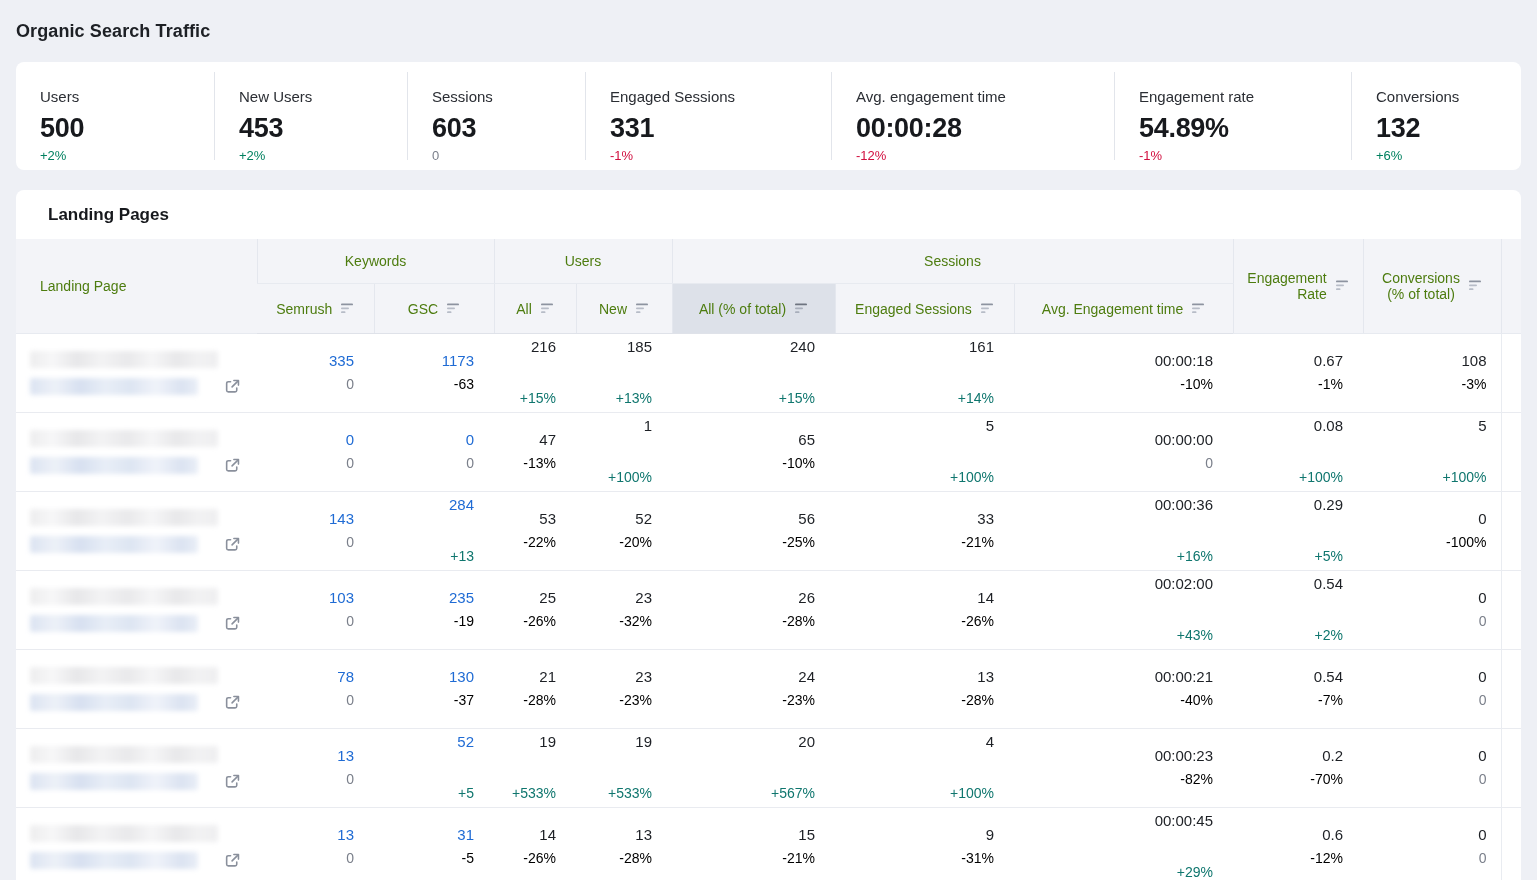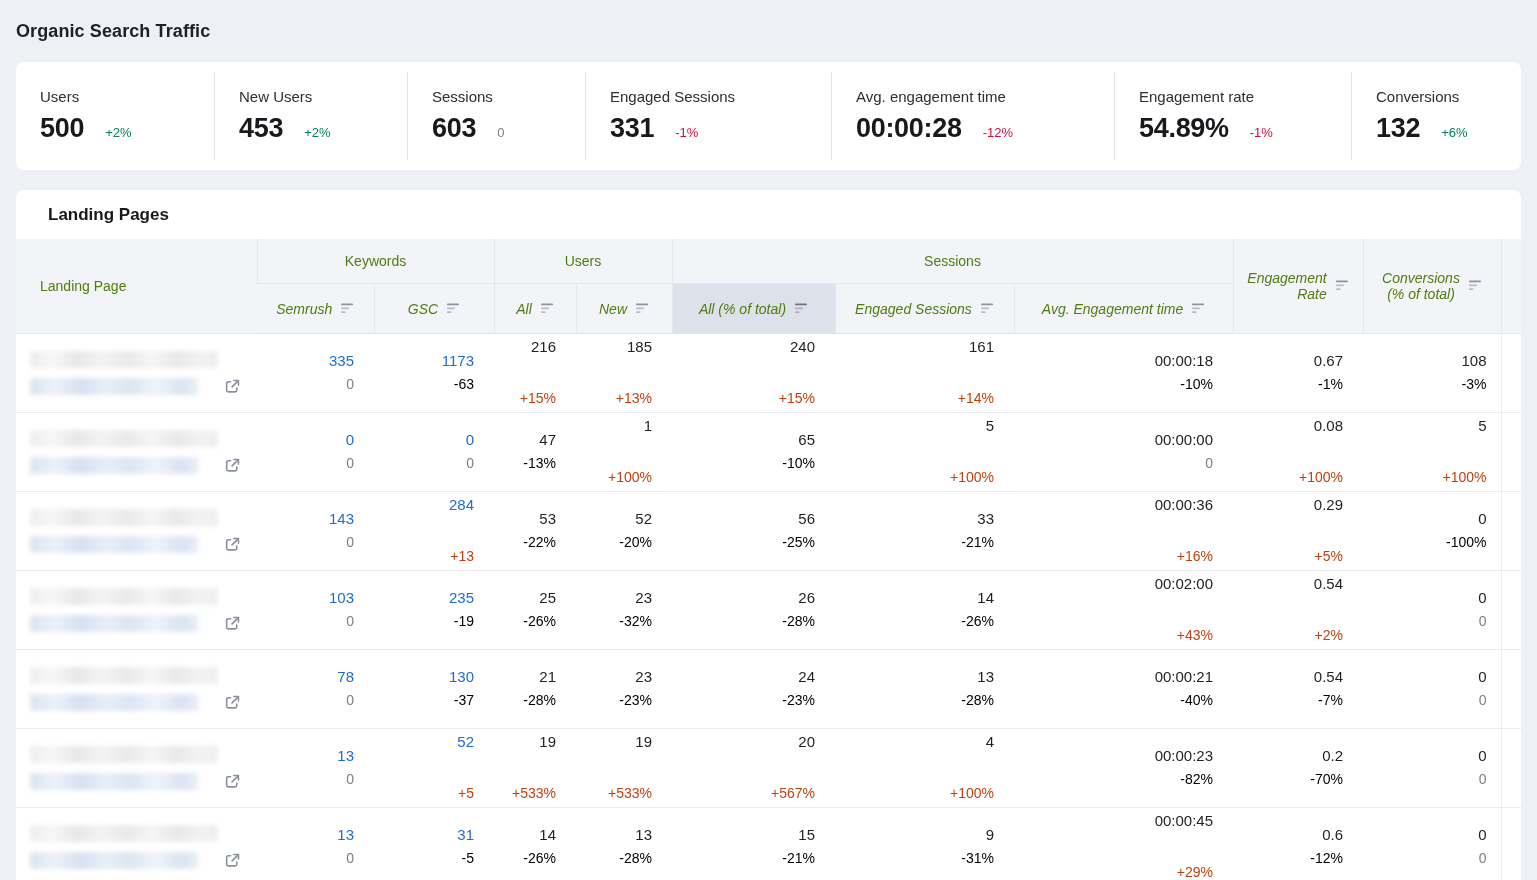--- a/index.html
+++ b/index.html
@@ -33,61 +33,61 @@
   .metric { padding: 16px 10px 0 24px; border-left: 1px solid #e2e5eb; }
   .metric:first-child { border-left: none; }
   .metric:nth-child(1) { width: 198px; }
   .metric:nth-child(2) { width: 193px; }
   .metric:nth-child(3) { width: 178px; }
   .metric:nth-child(4) { width: 246px; }
   .metric:nth-child(5) { width: 283px; }
   .metric:nth-child(6) { width: 237px; }
   .metric:nth-child(7) { width: 170px; }
   .m-label { font-size: 15px; color: #2b2e34; margin-bottom: 8px; white-space: nowrap; }
-  .m-row { display: flex; align-items: baseline; gap: 21px; }
+  .m-row { display: flex; align-items: baseline; gap: 4px; flex-direction: column; }
   .m-value { font-size: 27px; font-weight: 700; color: #17191d; letter-spacing: -.3px; white-space: nowrap; }
   .m-delta { font-size: 13px; font-weight: 400; }
   .trend-up { color: #00805f; }
   .trend-down { color: #d10e3e; }
   .trend-flat { color: #7a7f8a; }
 
   
   .table-card {
     margin: 20px 16px 0 16px; background: #ffffff;
     border-radius: 8px 8px 0 0; overflow: hidden;
   }
   .table-title { font-size: 17px; font-weight: 700; color: #17191d; padding: 15px 24px 14px 32px; }
 
   table { border-collapse: collapse; table-layout: fixed; width: 1505px; }
   thead th { background: #f3f4f8; font-weight: 400; font-size: 14px; color: #4d7c0f; }
   .group-row th { height: 44px; border-bottom: 1px solid #e7eaf0; }
   .sub-row th { height: 50px; border-bottom: 1px solid #dfe2e9; }
   thead th + th { border-left: 1px solid #e4e7ee; }
   th.lp-head { text-align: left; padding-left: 24px; font-size: 14px; }
   th.grp { text-align: center; }
-  .th-inner { display: inline-flex; align-items: center; gap: 9px; vertical-align: middle; font-style: italic; }
+  .th-inner { display: inline-flex; align-items: center; gap: 9px; vertical-align: middle; }
   th.selected { background: #dde1e9; }
   .two-line .tl { font-size: 14px; line-height: 16px; }
   .two-line.rt .tl { text-align: right; }
   .two-line.ct .tl { text-align: center; }
   th.sliver-h { border-left: 1px solid #e4e7ee; }
   .sort-icon { display: inline-block; }
 
   
   tbody tr { border-top: 1px solid #e9ebf0; }
   tbody tr:first-child { border-top: none; }
   tbody td { height: 79px; vertical-align: middle; }
   td.num-cell { text-align: right; padding-right: 20px; }
   td[data-name="cell-conversions"] { padding-right: 14px; }
   td.sliver-cell { border-left: 1px solid #e9ecf1; }
   .val { font-size: 15px; line-height: 24px; color: #1d2025; white-space: nowrap; }
   .val.blue { color: #1f6bd4; }
   .sub { font-size: 14px; line-height: 23px; }
   .sub.gray { color: #7a7f8a; }
-  .sub.green { color: #c2410c; margin-top: 28px; }
+  .sub.green { color: #0f766e; margin-top: 28px; }
   .sub.red { color: #000000; }
 
   
   td.lp-cell { padding: 0 16px 0 14px; }
   .lp-wrap { width: 100%; }
   .blur-line { height: 17px; border-radius: 2px; filter: blur(2.5px); }
   .blur-a {
     width: 188px; margin-bottom: 10px;
     background: linear-gradient(90deg,#ededee 0%,#f7f7f8 12%,#e7e7e9 25%,#f3f3f4 38%,#e9e9eb 52%,#f6f6f7 65%,#e8e8ea 78%,#f2f2f3 90%,#eeeef0 100%);
   }

